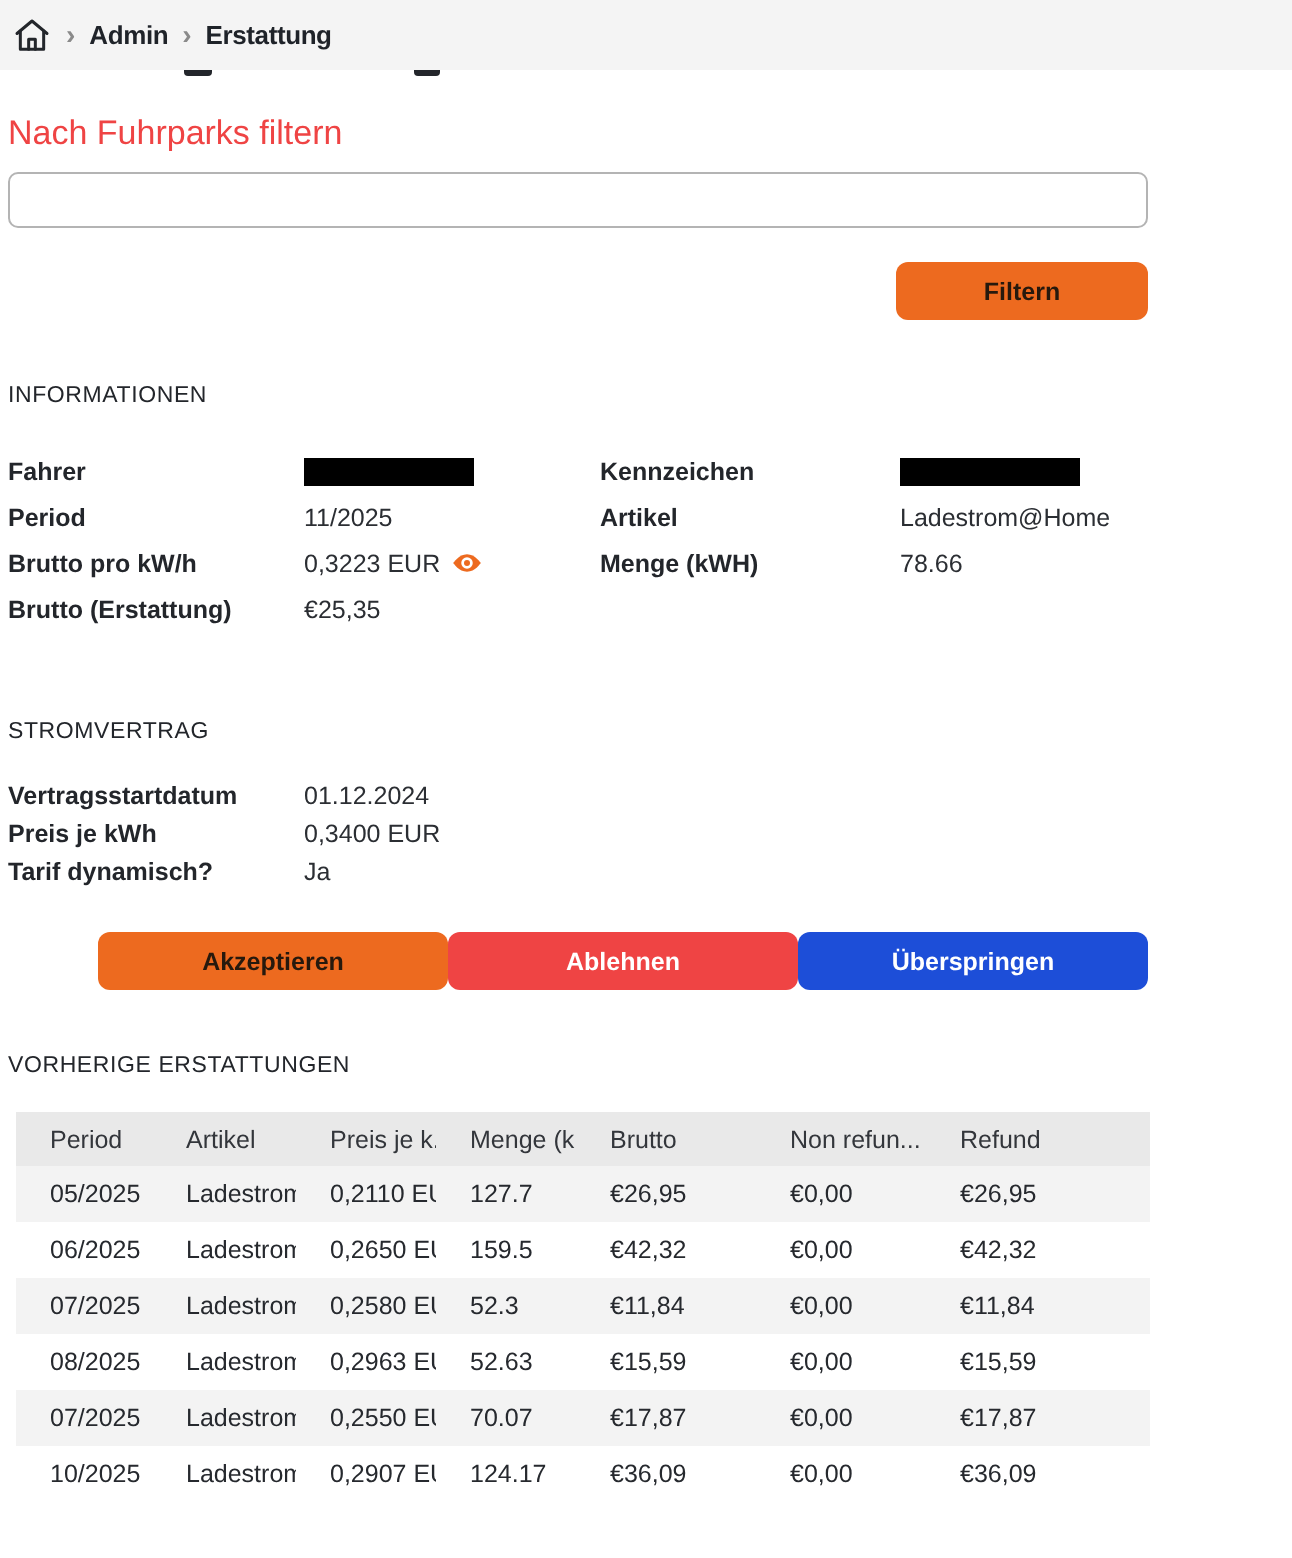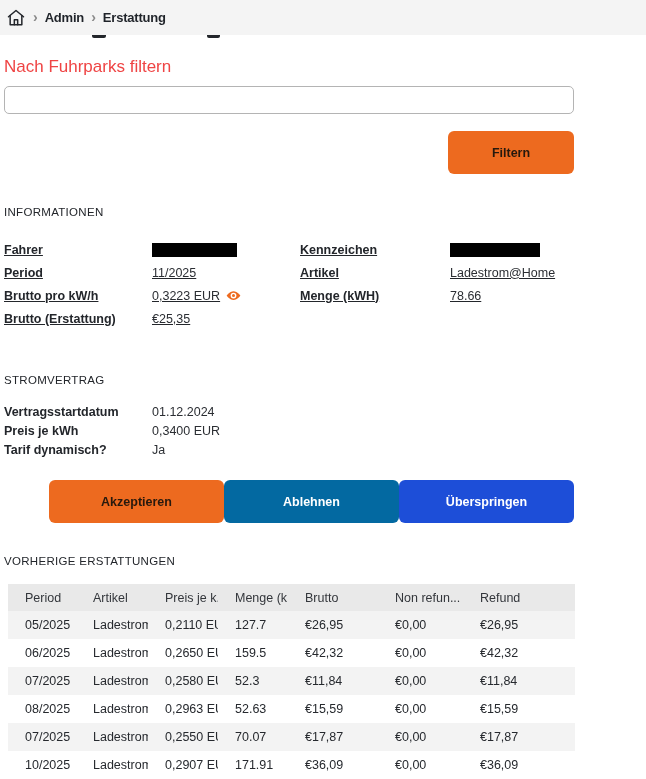--- a/index.html
+++ b/index.html
@@ -52,39 +52,39 @@
     outline: none;
   }
   .filter-btn-row { width: 570px; margin-top: 17px; display: flex; justify-content: flex-end; }
 
   .btn {
     border: none;
     border-radius: 6px;
     font-family: "Liberation Sans", sans-serif;
     font-size: 12.5px;
     font-weight: bold;
-    height: 43px;
+    height: 29px;
     cursor: pointer;
   }
   .btn-orange { background: #ed6a1f; color: #27190d; }
-  .btn-red    { background: #0369a1; color: #ffffff; }
+  .btn-red    { background: #ef4444; color: #ffffff; }
   .btn-dark   { background: #1d4ed8; color: #ffffff; }
   .filter-btn { width: 126px; }
 
   .section-title {
     font-size: 11.5px;
     font-weight: normal;
     color: #23262b;
     letter-spacing: 0.3px;
   }
   .sec-info   { margin-top: 32px; }
   .sec-strom  { margin-top: 44px; }
   .sec-table  { margin-top: 32px; }
 
-  .info-grid { display: flex; margin-top: 20px; width: 570px; text-decoration: underline; }
+  .info-grid { display: flex; margin-top: 20px; width: 570px; }
   .info-col  { width: 296px; }
   .info-col.right { width: 274px; }
   .info-row  { display: flex; align-items: center; height: 23px; font-size: 12.5px; }
   .info-row .lbl { flex: 0 0 148px; font-weight: bold; color: #23262b; }
   .info-col.right .info-row .lbl { flex: 0 0 150px; }
   .info-row .val { color: #2b2e33; display: flex; align-items: center; gap: 6px; }
   .redacted { width: 85px; height: 14px; background: #000; }
   .info-col.right .redacted { width: 90px; }
   .eye-ic { display: inline-flex; }
 
@@ -312,21 +312,21 @@
             <td>0,2550 EUR</td>
             <td>70.07</td>
             <td>€17,87</td>
             <td>€0,00</td>
             <td>€17,87</td>
           </tr>
           <tr>
             <td>10/2025</td>
             <td>Ladestrom...</td>
             <td>0,2907 EUR</td>
-            <td>171.91</td>
+            <td>124.17</td>
             <td>€36,09</td>
             <td>€0,00</td>
             <td>€36,09</td>
           </tr>
         </tbody>
     </table>
   </section>
 
 </main>
 

